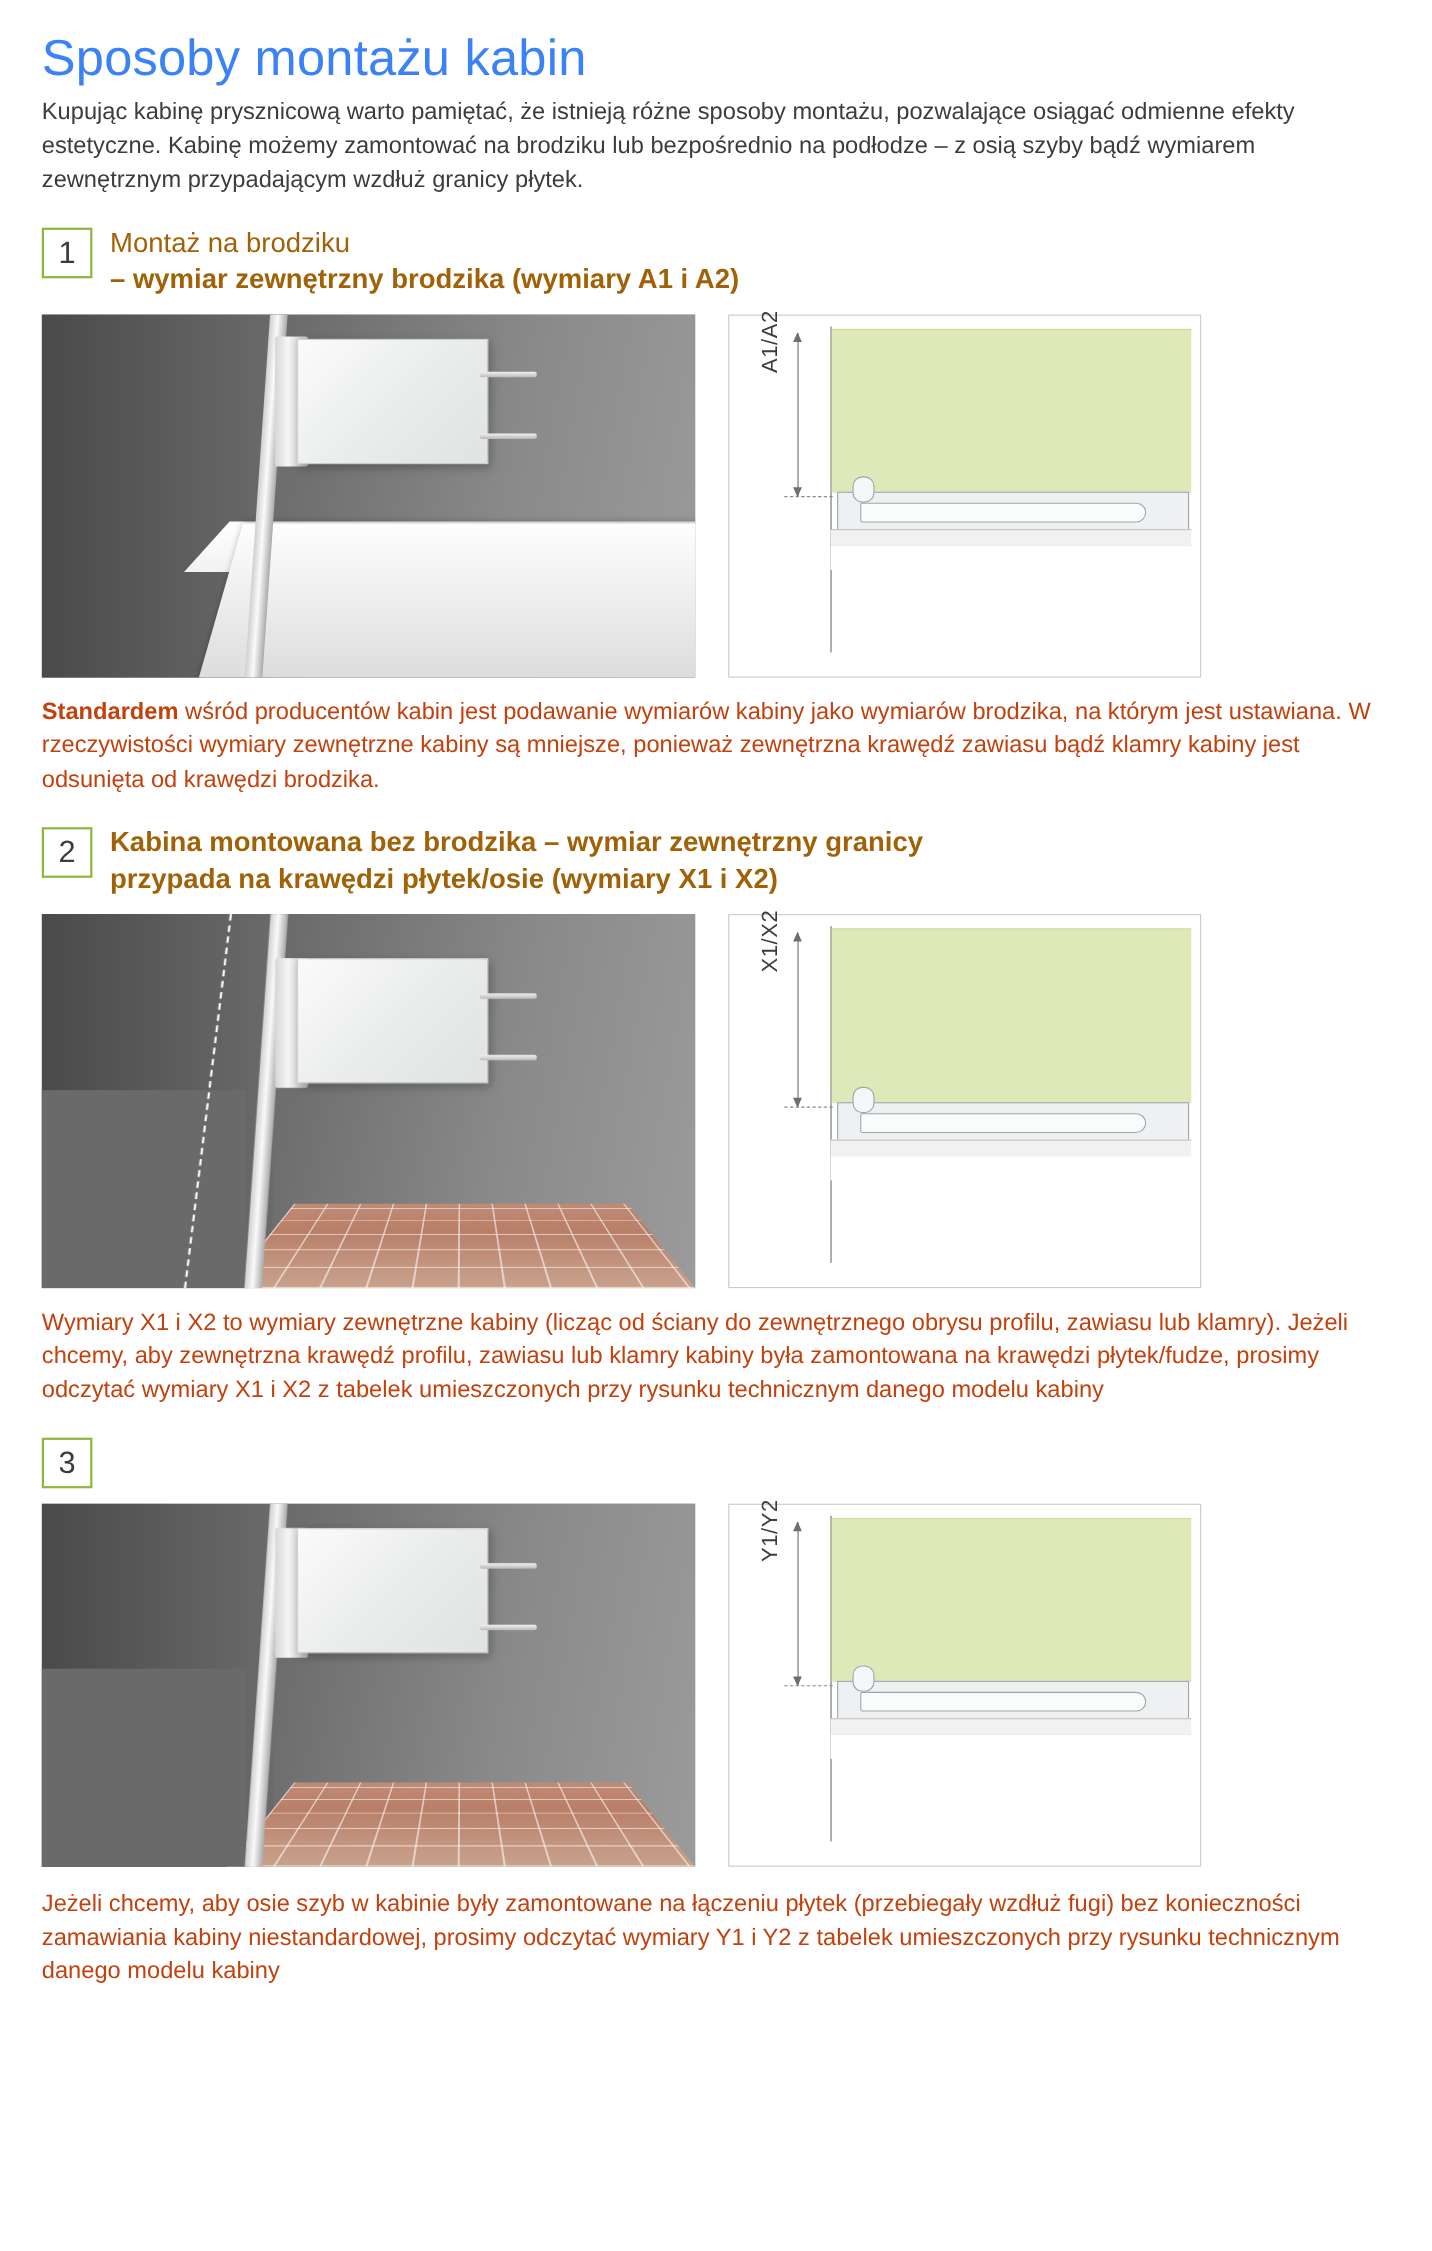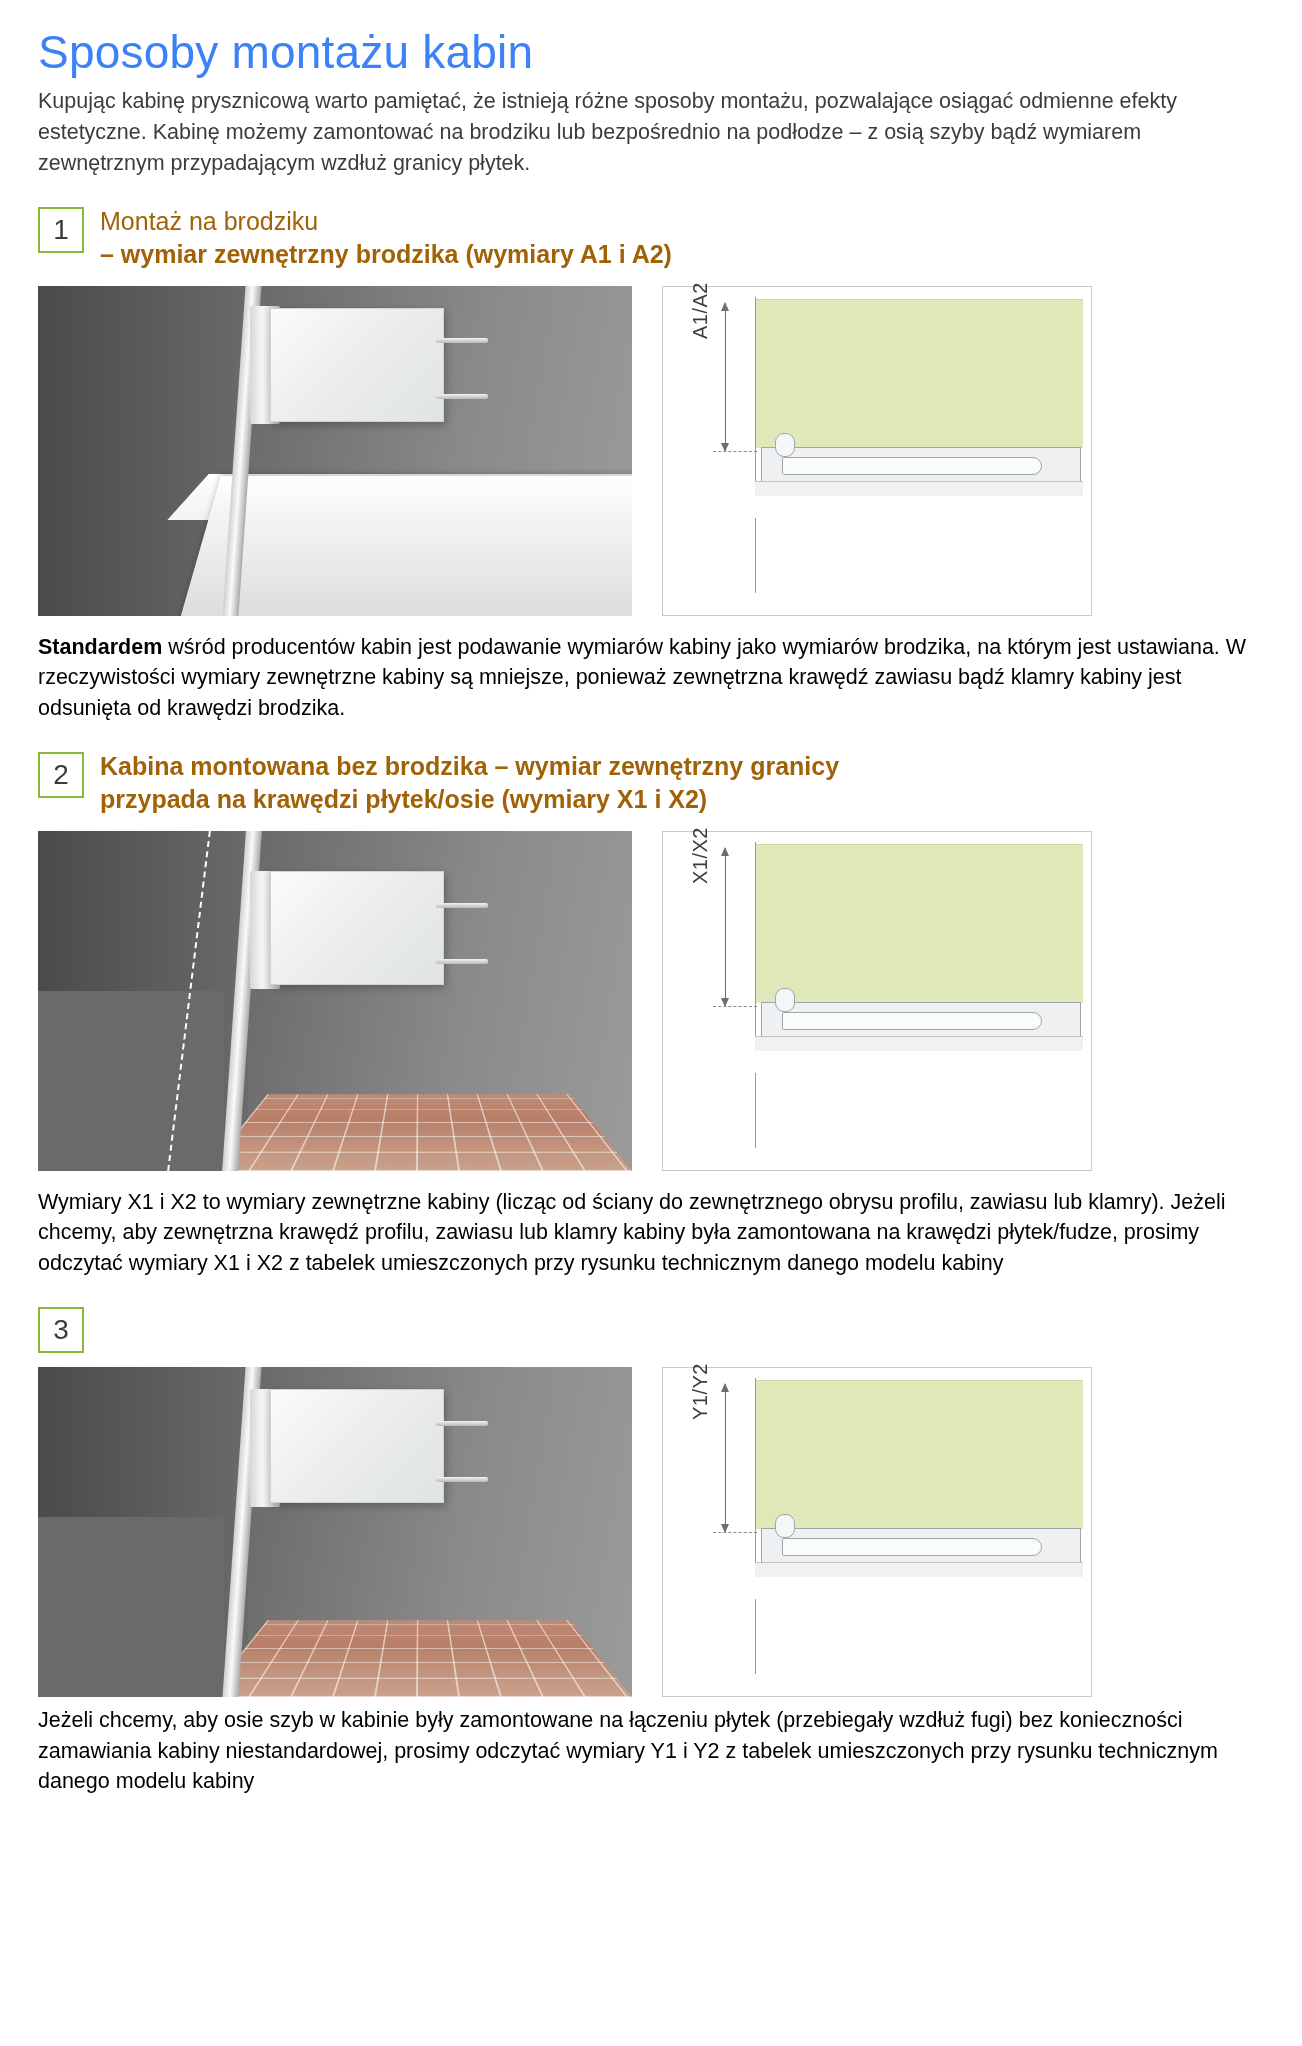--- a/index.html
+++ b/index.html
@@ -330,25 +330,25 @@
     height: 22px;
     background: #ffffff;
   }
   .caption {
     margin-top: 16px;
   }
   .caption p {
     font-size: 21.5px;
     line-height: 1.43;
     margin: 0;
-    color: #000000;
+    color: #c2410c;
   }
   .caption b { font-weight: 700; }
   .footer-note {
-    margin-top: 8px;
+    margin-top: 18px;
   }
 </style>
 </head>
 <body>
 
 <div class="page">
 
   <h1 class="page-title">Sposoby montażu kabin</h1>
 
   <p class="intro">Kupując kabinę prysznicową warto pamiętać, że istnieją różne sposoby montażu, pozwalające osiągać odmienne efekty estetyczne. Kabinę możemy zamontować na brodziku lub bezpośrednio na podłodze – z osią szyby bądź wymiarem zewnętrznym przypadającym wzdłuż granicy płytek.</p>

